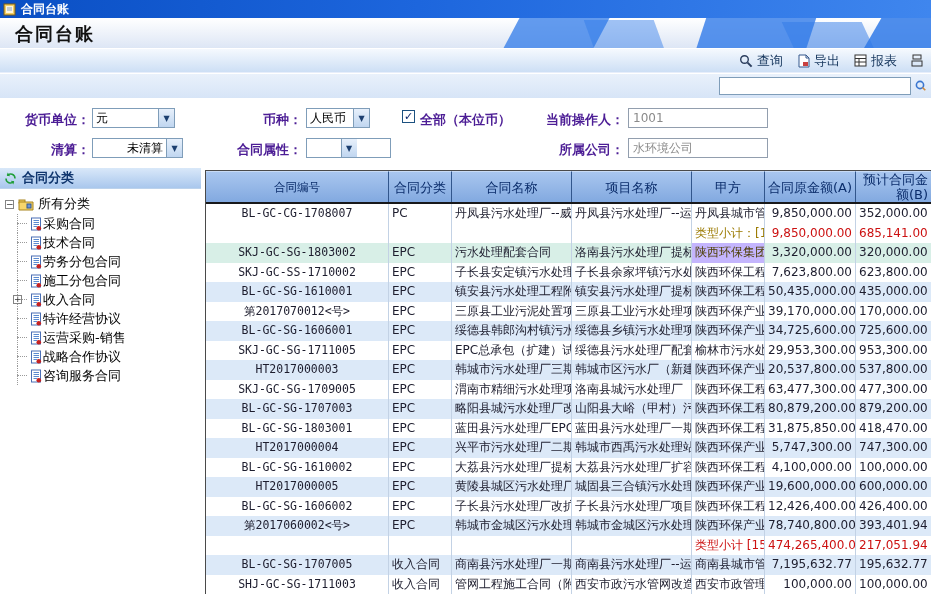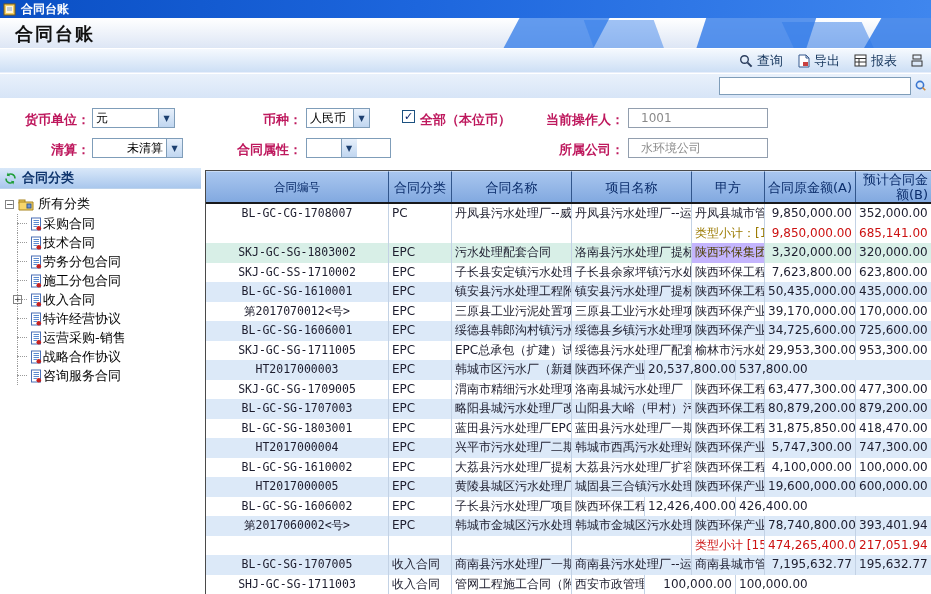--- a/index.html
+++ b/index.html
@@ -35,27 +35,27 @@
 
   
   .searchrow { position:absolute; left:0; top:74px; width:931px; height:24px;
     background:linear-gradient(#e9f1fb,#d7e5f7); }
   .searchrow input { position:absolute; right:20px; top:3px; width:192px; height:18px;
     border:1px solid #7f9db9; font-size:12px; padding:0 3px; }
   .searchrow .mini { position:absolute; right:5px; top:6px; }
 
   
   .filters { position:absolute; left:0; top:98px; width:931px; height:68px; background:#fff; }
-  .flabel { position:absolute; color:#be185d; font-weight:bold; font-size:13px; white-space:nowrap; }
+  .flabel { position:absolute; color:#4c1d95; font-weight:bold; font-size:13px; white-space:nowrap; }
   .dd { position:absolute; height:20px; border:1px solid #7f9db9; background:#fff; display:flex; align-items:center; }
   .dd .val { flex:1; padding:0 3px; font-size:12px; color:#000; overflow:hidden; white-space:nowrap; }
   .dd .arr { width:16px; height:100%; background:linear-gradient(#e7f0fb,#c0d6f0); border-left:1px solid #7f9db9;
     font-size:8px; color:#1c3f70; display:flex; align-items:center; justify-content:center; cursor:pointer; }
   .tfield { position:absolute; height:20px; border:1px solid #929eae; background:#fff; color:#8a8a8a;
-    font-size:12px; padding:1px 12px; line-height:16px; }
+    font-size:12px; padding:1px 4px; line-height:16px; }
   .cbox { position:absolute; width:13px; height:13px; border:1px solid #1c5180; background:#fff;
     color:#0a246a; font-size:11px; line-height:11px; text-align:center; cursor:pointer; }
 
   
   .sidebar { position:absolute; left:0; top:168px; width:201px; height:426px; background:#fff; }
   .sidehead { height:21px; background:linear-gradient(#d9e8f9,#a9c7ed); border-bottom:1px solid #bcd2ec;
     display:flex; align-items:center; gap:5px; padding-left:4px; color:#10366e; font-weight:bold; font-size:13px; }
   .tree { padding:5px 0 0 5px; font-size:13px; color:#000; }
   .troot { display:flex; align-items:center; gap:4px; height:20px; cursor:pointer; }
   .tbox { width:9px; height:9px; border:1px solid #848484; background:#fff; font-size:9px; line-height:7px;
@@ -443,20 +443,21 @@
           <div class="c c-cat">EPC</div>
           <div class="c c-name">EPC总承包（扩建）试奠</div>
           <div class="c c-proj">绥德县污水处理厂配套</div>
           <div class="c c-party">榆林市污水处理</div>
           <div class="c c-a">29,953,300.00</div>
           <div class="c c-b">953,300.00</div>
         </div>
         <div class="trow shade">
           <div class="c c-no">HT2017000003</div>
           <div class="c c-cat">EPC</div>
+          <div class="c c-name">韩城市污水处理厂三期</div>
           <div class="c c-proj">韩城市区污水厂（新建工</div>
           <div class="c c-party">陕西环保产业</div>
           <div class="c c-a">20,537,800.00</div>
           <div class="c c-b">537,800.00</div>
         </div>
         <div class="trow">
           <div class="c c-no">SKJ-GC-SG-1709005</div>
           <div class="c c-cat">EPC</div>
           <div class="c c-name">渭南市精细污水处理项</div>
           <div class="c c-proj">洛南县城污水处理厂</div>
@@ -505,20 +506,21 @@
           <div class="c c-cat">EPC</div>
           <div class="c c-name">黄陵县城区污水处理厂</div>
           <div class="c c-proj">城固县三合镇污水处理</div>
           <div class="c c-party">陕西环保产业</div>
           <div class="c c-a">19,600,000.00</div>
           <div class="c c-b">600,000.00</div>
         </div>
         <div class="trow">
           <div class="c c-no">BL-GC-SG-1606002</div>
           <div class="c c-cat">EPC</div>
+          <div class="c c-name">子长县污水处理厂改扩</div>
           <div class="c c-proj">子长县污水处理厂项目</div>
           <div class="c c-party">陕西环保工程</div>
           <div class="c c-a">12,426,400.00</div>
           <div class="c c-b">426,400.00</div>
         </div>
         <div class="trow shade">
           <div class="c c-no">第2017060002&lt;号&gt;</div>
           <div class="c c-cat">EPC</div>
           <div class="c c-name">韩城市金城区污水处理</div>
           <div class="c c-proj">韩城市金城区污水处理</div>
@@ -541,20 +543,21 @@
           <div class="c c-name">商南县污水处理厂一期</div>
           <div class="c c-proj">商南县污水处理厂--运</div>
           <div class="c c-party">商南县城市管</div>
           <div class="c c-a">7,195,632.77</div>
           <div class="c c-b">195,632.77</div>
         </div>
         <div class="trow">
           <div class="c c-no">SHJ-GC-SG-1711003</div>
           <div class="c c-cat">收入合同</div>
           <div class="c c-name">管网工程施工合同（附</div>
+          <div class="c c-proj">西安市政污水管网改造</div>
           <div class="c c-party">西安市政管理区</div>
           <div class="c c-a">100,000.00</div>
           <div class="c c-b">100,000.00</div>
         </div>
       </div>
   </div>
 
 </div>
 
 </body></html>

